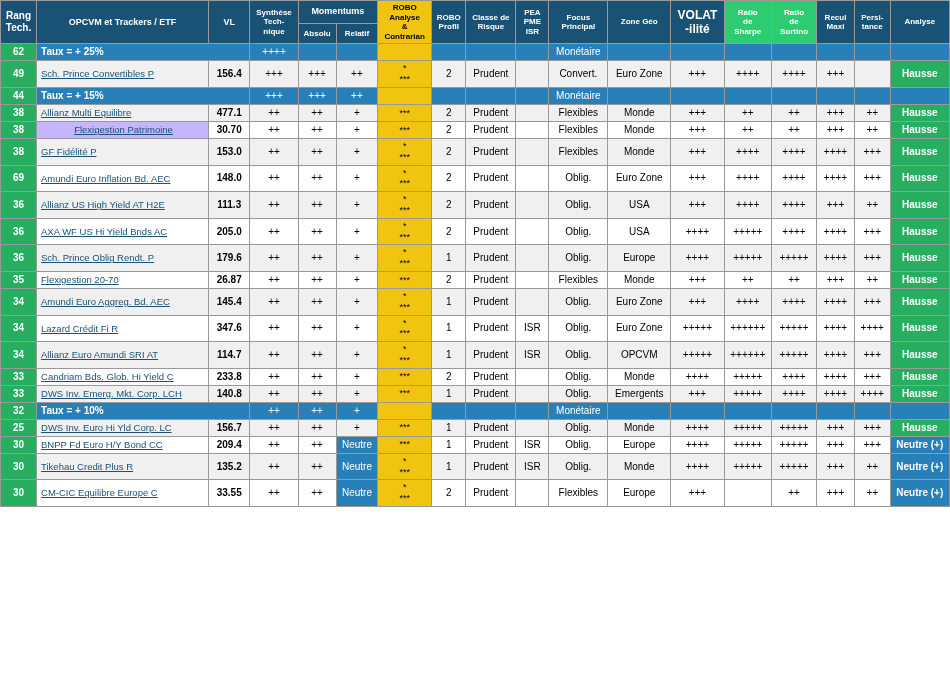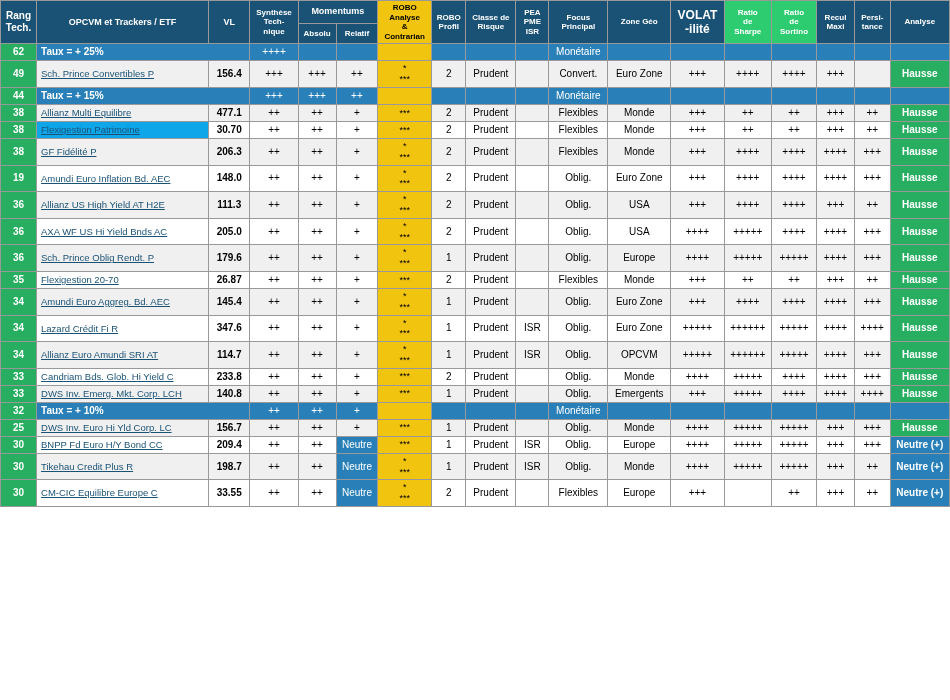--- a/index.html
+++ b/index.html
@@ -118,60 +118,60 @@
       <td style="background:#f0f0f0;">Monde</td>
       <td style="background:#f0f0f0;">+++</td>
       <td style="background:#f0f0f0;">++</td>
       <td style="background:#f0f0f0;">++</td>
       <td style="background:#f0f0f0;">+++</td>
       <td style="background:#f0f0f0;">++</td>
       <td style="background:#27ae60;color:#fff;font-weight:bold;">Hausse</td>
     </tr>
       <tr>
       <td class="rang-green" style="background:#27ae60;color:#fff;font-weight:bold;">38</td>
-      <td class="fund-name" style="text-align:left;color:#1a5276;text-decoration:underline;cursor:pointer;font-size:9.5px;background:#0ea5e9;">Flexigestion Patrimoine</td>
+      <td class="fund-name" style="text-align:center;color:#1a5276;text-decoration:underline;cursor:pointer;font-size:9.5px;background:#c4b5fd;">Flexigestion Patrimoine</td>
       <td style="background:#fff;font-weight:bold;">30.70</td>
       <td style="background:#fff;">++</td>
       <td style="background:#fff;">++</td>
       <td style="background:#fff;">+</td>
       <td style="background:#f1c40f;font-size:9px;">***</td>
       <td style="background:#fff;">2</td>
       <td style="background:#fff;">Prudent</td>
       <td style="background:#fff;"></td>
       <td style="background:#fff;">Flexibles</td>
       <td style="background:#fff;">Monde</td>
       <td style="background:#fff;">+++</td>
       <td style="background:#fff;">++</td>
       <td style="background:#fff;">++</td>
       <td style="background:#fff;">+++</td>
       <td style="background:#fff;">++</td>
       <td style="background:#27ae60;color:#fff;font-weight:bold;">Hausse</td>
     </tr>
       <tr>
       <td class="rang-green" style="background:#27ae60;color:#fff;font-weight:bold;">38</td>
       <td class="fund-name" style="text-align:left;color:#1a5276;text-decoration:underline;cursor:pointer;font-size:9.5px;background:#f0f0f0;margin-left:21px;">GF Fidélité P</td>
-      <td style="background:#f0f0f0;font-weight:bold;">206.3</td>
+      <td style="background:#f0f0f0;font-weight:bold;">153.0</td>
       <td style="background:#f0f0f0;">++</td>
       <td style="background:#f0f0f0;">++</td>
       <td style="background:#f0f0f0;">+</td>
       <td style="background:#f1c40f;font-size:9px;">*<br>***</td>
       <td style="background:#f0f0f0;">2</td>
       <td style="background:#f0f0f0;">Prudent</td>
       <td style="background:#f0f0f0;"></td>
       <td style="background:#f0f0f0;">Flexibles</td>
       <td style="background:#f0f0f0;">Monde</td>
       <td style="background:#f0f0f0;">+++</td>
       <td style="background:#f0f0f0;">++++</td>
       <td style="background:#f0f0f0;">++++</td>
       <td style="background:#f0f0f0;">++++</td>
       <td style="background:#f0f0f0;">+++</td>
       <td style="background:#27ae60;color:#fff;font-weight:bold;">Hausse</td>
     </tr>
       <tr>
-      <td class="rang-green" style="background:#27ae60;color:#fff;font-weight:bold;">19</td>
+      <td class="rang-green" style="background:#27ae60;color:#fff;font-weight:bold;">69</td>
       <td class="fund-name" style="text-align:left;color:#1a5276;text-decoration:underline;cursor:pointer;font-size:9.5px;background:#fff;">Amundi Euro Inflation Bd. AEC</td>
       <td style="background:#fff;font-weight:bold;">148.0</td>
       <td style="background:#fff;">++</td>
       <td style="background:#fff;">++</td>
       <td style="background:#fff;">+</td>
       <td style="background:#f1c40f;font-size:9px;">*<br>***</td>
       <td style="background:#fff;">2</td>
       <td style="background:#fff;">Prudent</td>
       <td style="background:#fff;"></td>
       <td style="background:#fff;">Oblig.</td>
@@ -418,21 +418,21 @@
       <td style="background:#fff;">++++</td>
       <td style="background:#fff;">+++++</td>
       <td style="background:#fff;">+++++</td>
       <td style="background:#fff;">+++</td>
       <td style="background:#fff;">+++</td>
       <td style="background:#2980b9;color:#fff;font-weight:bold;">Neutre (+)</td>
     </tr>
       <tr>
       <td class="rang-green" style="background:#27ae60;color:#fff;font-weight:bold;">30</td>
       <td class="fund-name" style="text-align:left;color:#1a5276;text-decoration:underline;cursor:pointer;font-size:9.5px;background:#f0f0f0;">Tikehau Credit Plus R</td>
-      <td style="background:#f0f0f0;font-weight:bold;">198.7</td>
+      <td style="background:#f0f0f0;font-weight:bold;">135.2</td>
       <td style="background:#f0f0f0;">++</td>
       <td style="background:#f0f0f0;">++</td>
       <td style="color: rgb(255, 255, 255); background: rgb(41, 128, 185);">Neutre</td>
       <td style="background:#f1c40f;font-size:9px;">*<br>***</td>
       <td style="background:#f0f0f0;">1</td>
       <td style="background:#f0f0f0;">Prudent</td>
       <td style="background:#f0f0f0;">ISR</td>
       <td style="background:#f0f0f0;">Oblig.</td>
       <td style="background:#f0f0f0;">Monde</td>
       <td style="background:#f0f0f0;">++++</td>

